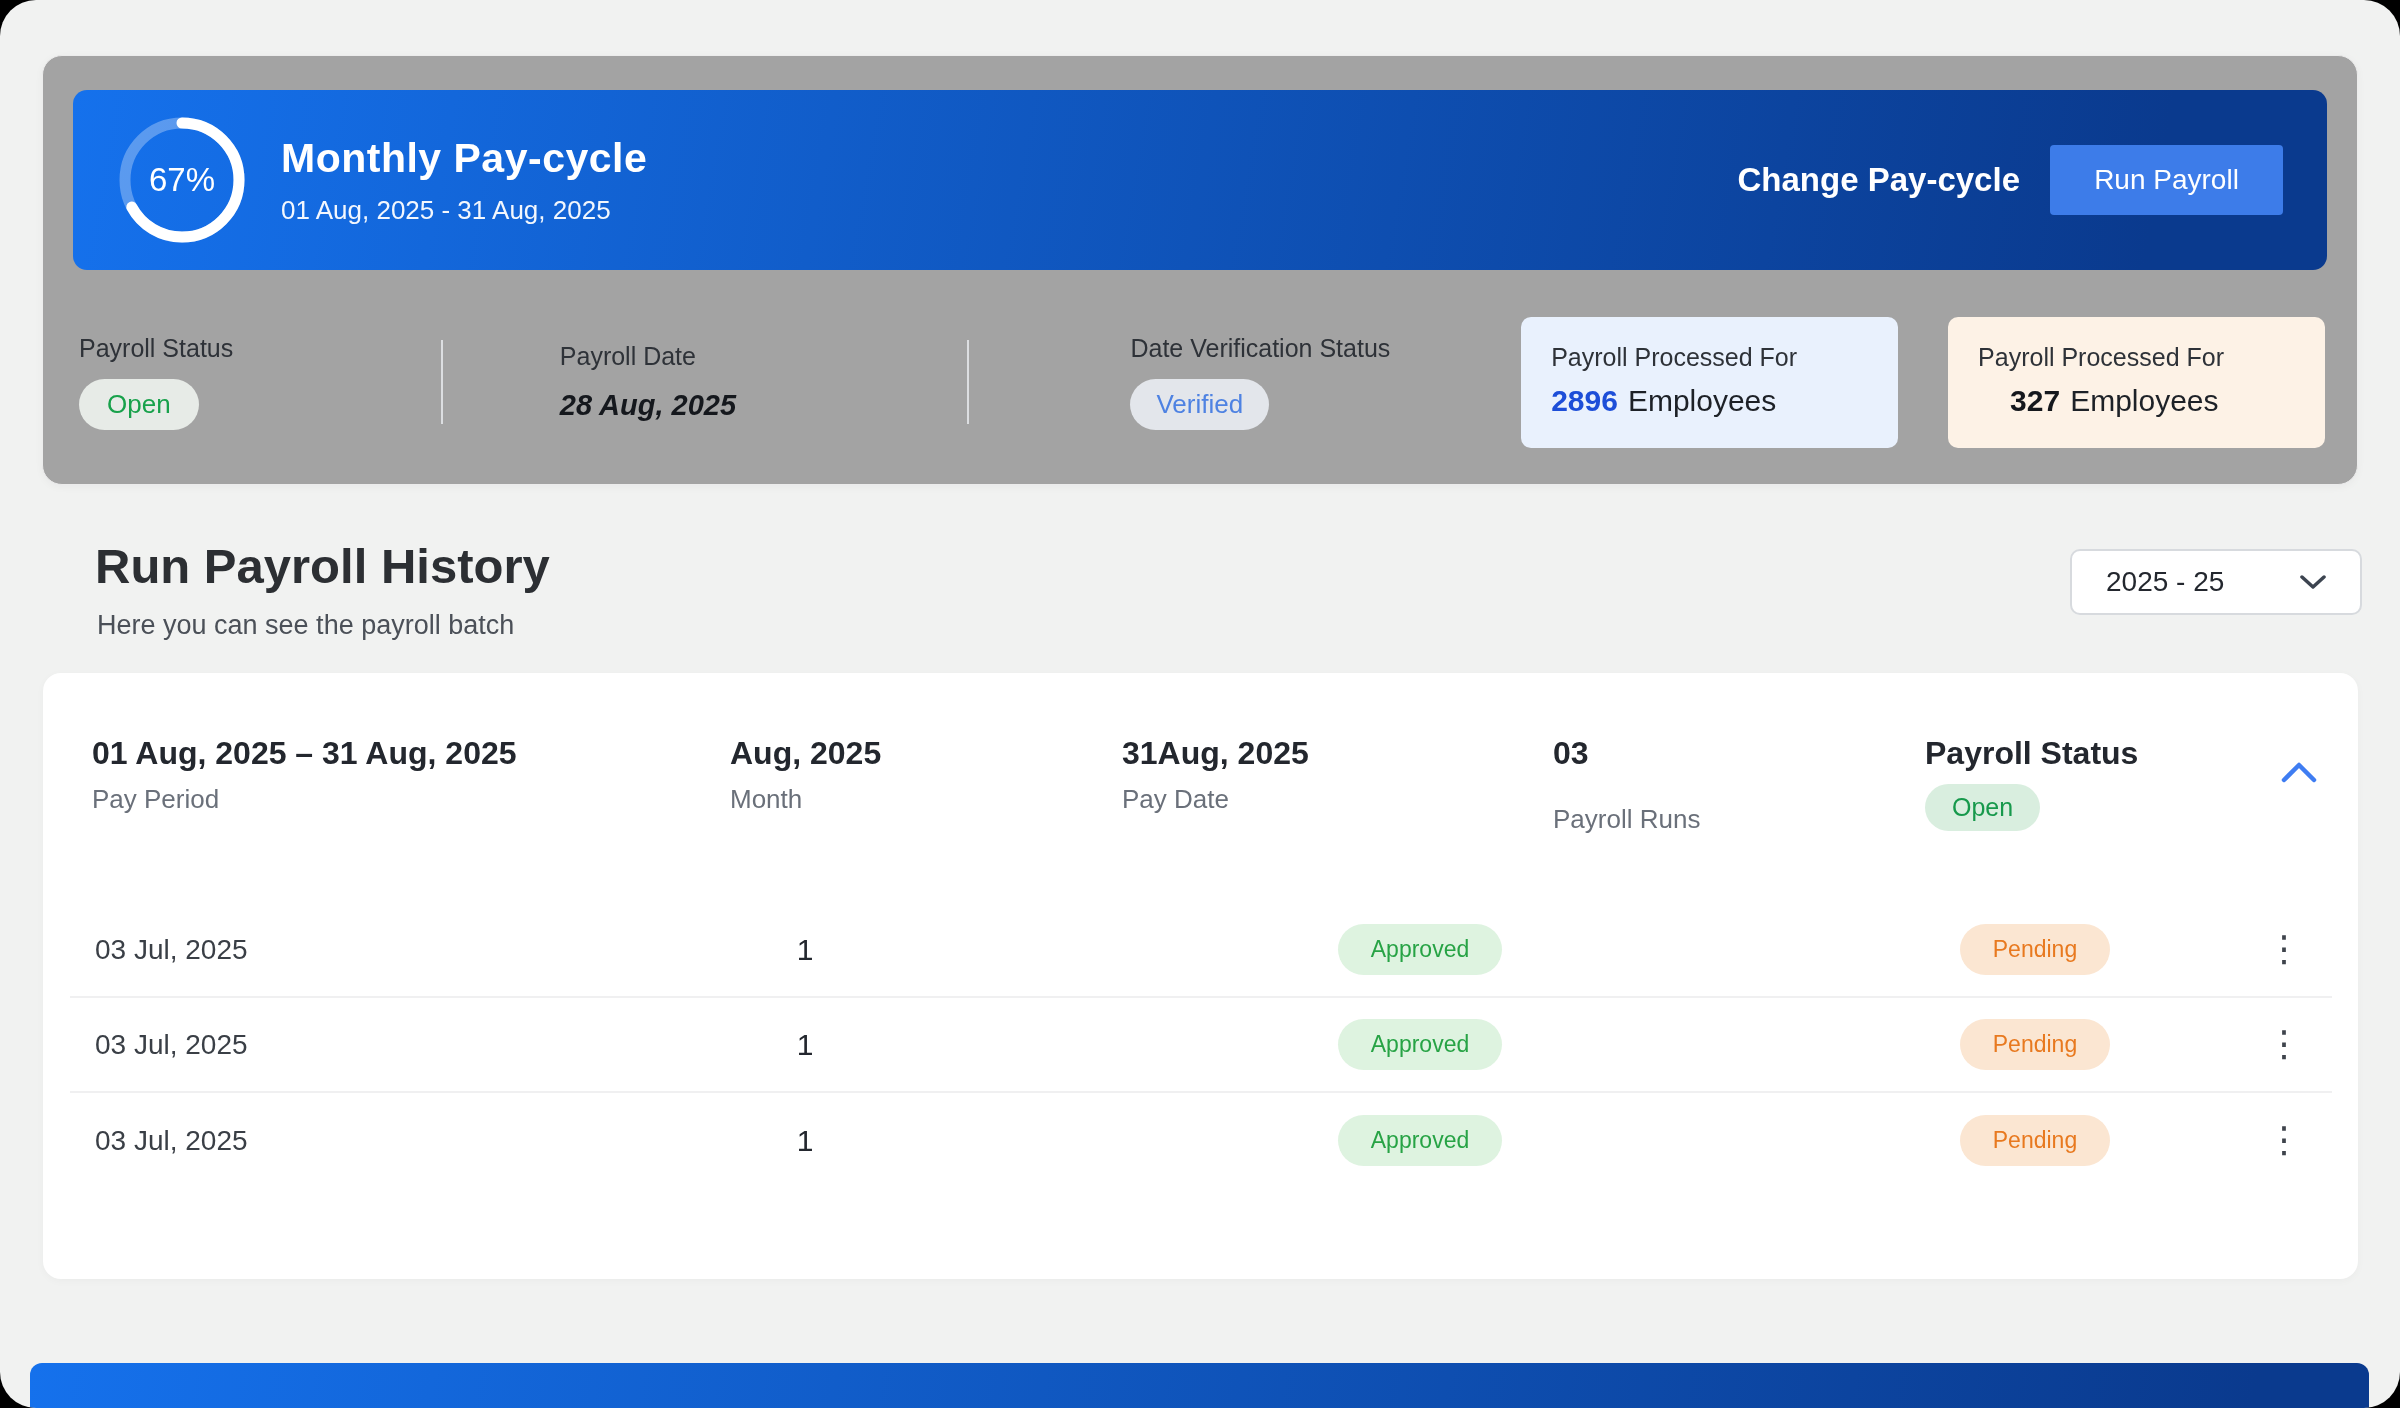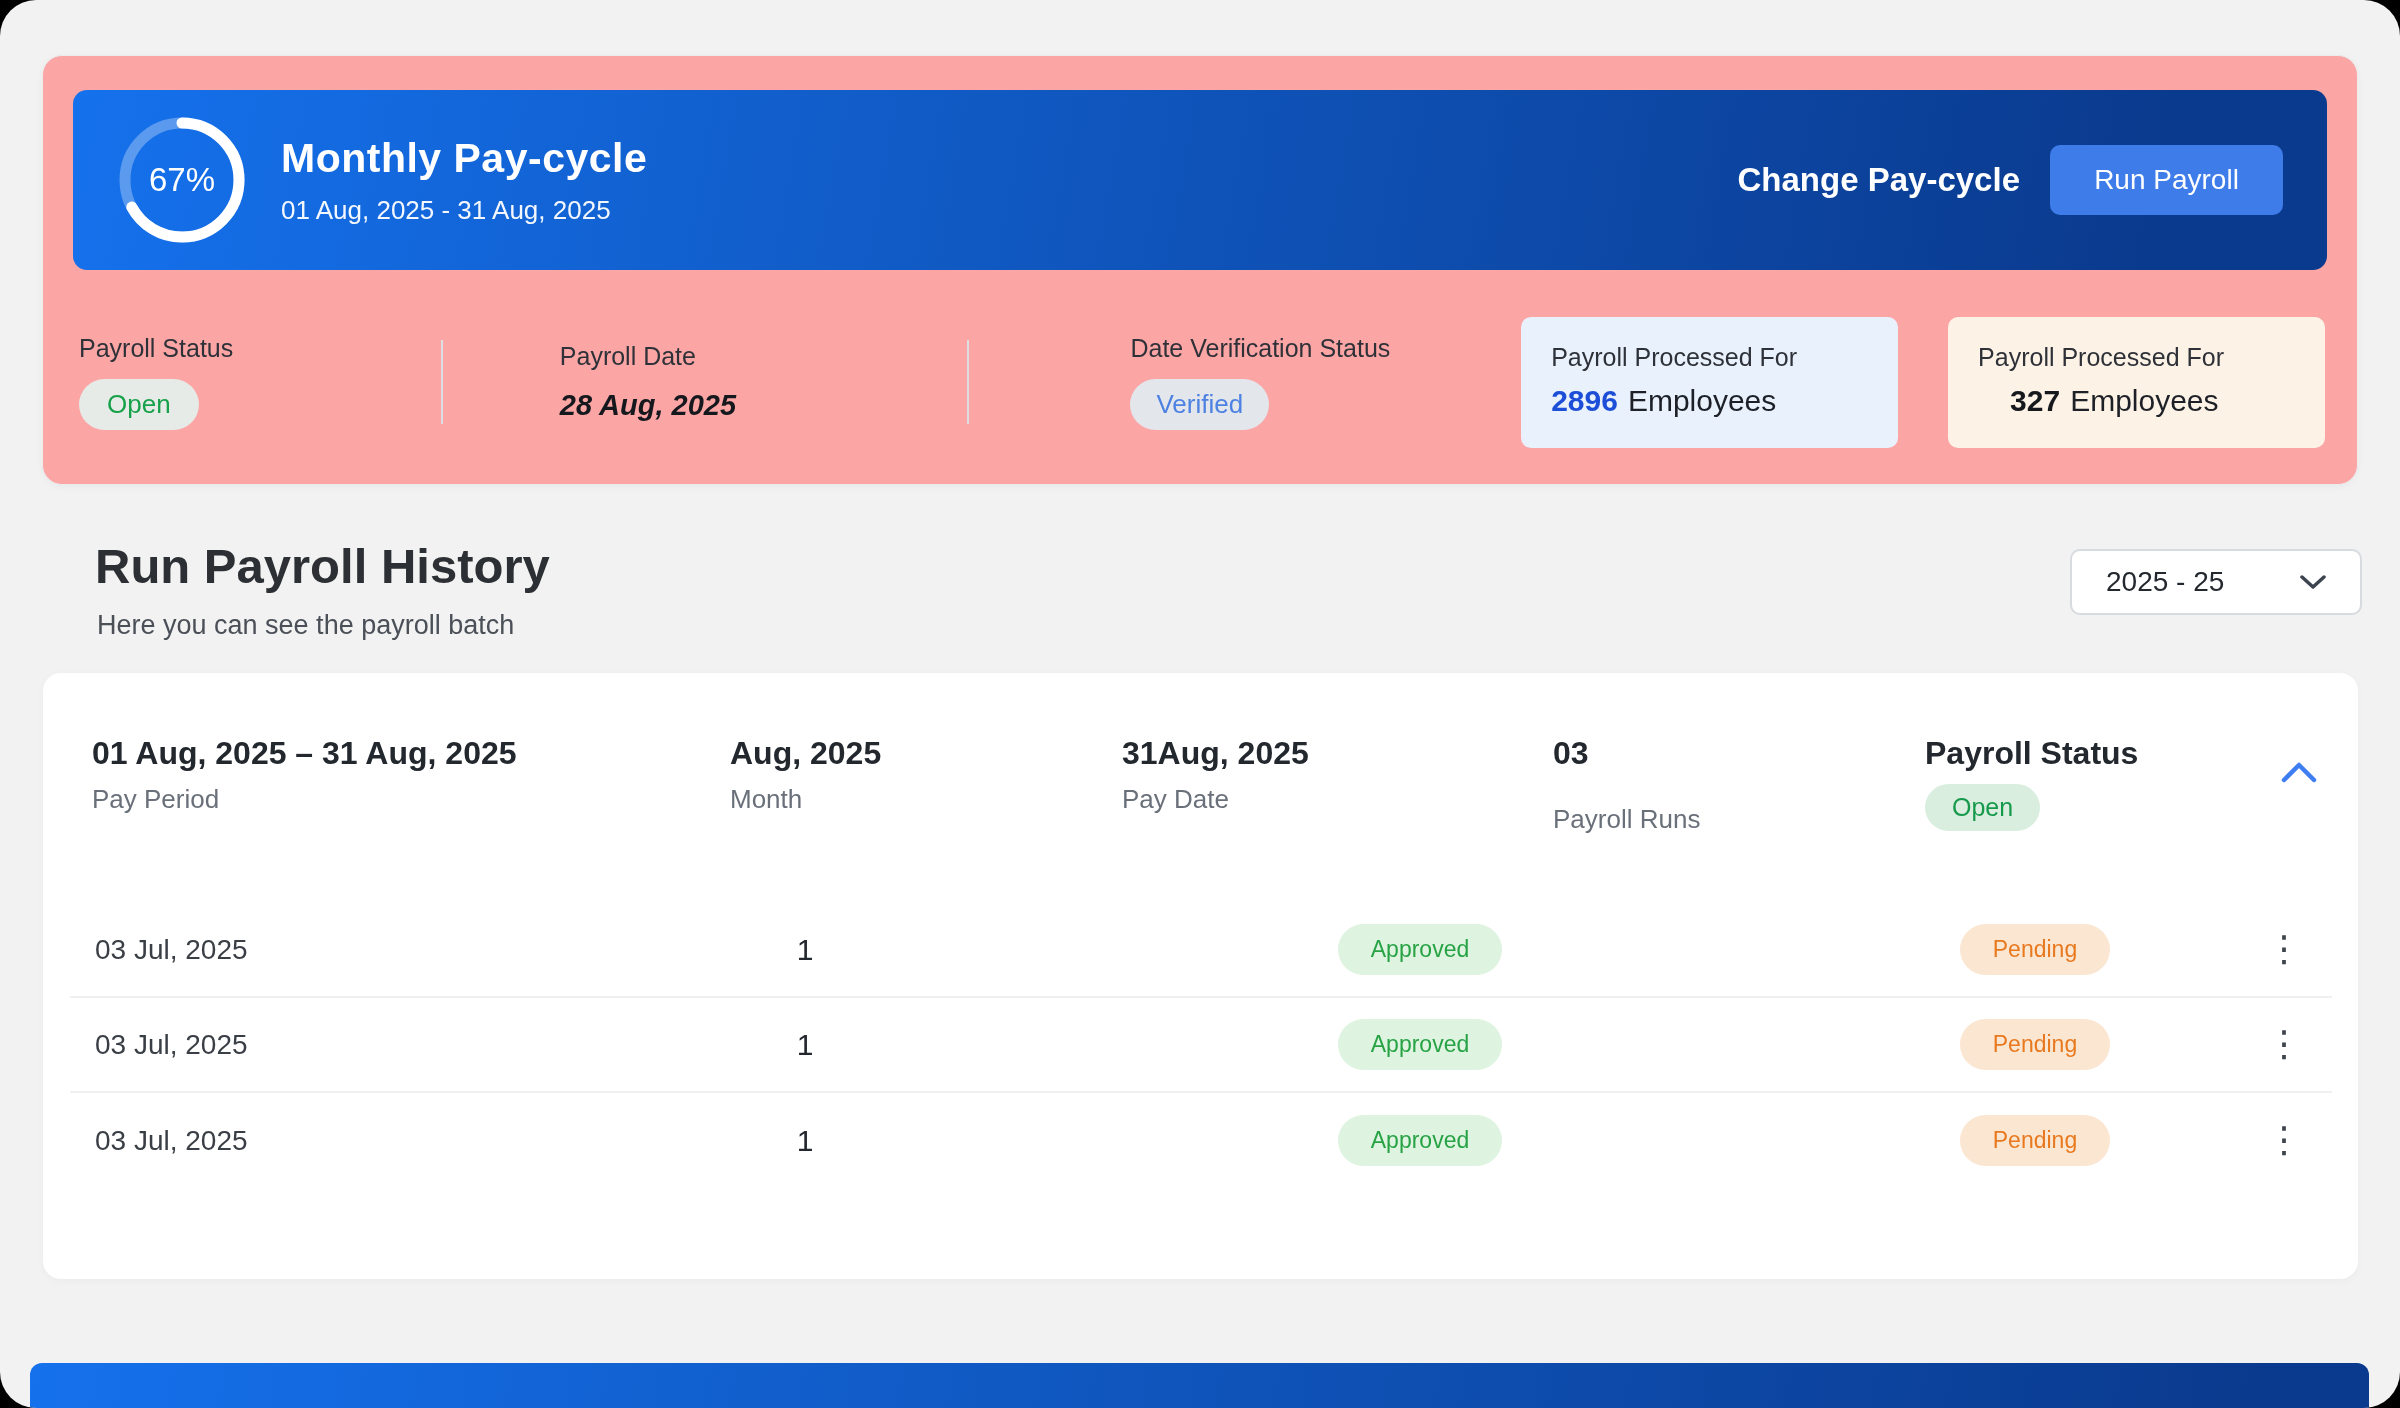--- a/index.html
+++ b/index.html
@@ -1,33 +1,33 @@
 <!DOCTYPE html>
 <html><head>
 <meta charset="utf-8">
 <style>
   * { margin:0; padding:0; box-sizing:border-box; }
   html, body { width:2400px; height:1408px; }
   body { background:#000; font-family:"Liberation Sans", sans-serif; position:relative; overflow:hidden; }
   .screen { position:absolute; inset:0; background:#f1f2f1; border-radius:36px; overflow:hidden; }
 
   
-  .top-card { position:absolute; left:42px; top:55px; width:2316px; height:430px; background:#fca5a5; border-radius:20px; border:1px solid #ececec; box-shadow:0 2px 8px rgba(17,24,39,0.04); }
+  .top-card { position:absolute; left:42px; top:55px; width:2316px; height:430px; background:#a3a3a3; border-radius:20px; border:1px solid #ececec; box-shadow:0 2px 8px rgba(17,24,39,0.04); }
   .banner { position:absolute; left:30px; top:34px; right:30px; height:180px; border-radius:14px;
             background:linear-gradient(100deg,#1571ec 0%, #0a3a8e 92%);
             display:flex; align-items:center; padding:0 44px; color:#fff; }
   .ring-wrap { position:relative; width:130px; height:130px; flex:0 0 auto; }
   .ring-wrap svg { position:absolute; inset:0; }
   .ring-label { position:absolute; inset:0; display:flex; align-items:center; justify-content:center; font-size:33px; font-weight:500; }
   .banner-text { margin-left:34px; }
   .banner-title { font-size:41px; font-weight:600; letter-spacing:0.5px; }
   .banner-sub { margin-top:13px; font-size:26px; color:rgba(255,255,255,0.95); }
   .banner-right { margin-left:auto; display:flex; align-items:center; gap:30px; }
   .change-cycle { font-size:33px; font-weight:700; cursor:pointer; }
-  .run-payroll-btn { width:233px; height:70px; border:none; border-radius:10px; background:#3d7ce9; color:#fff; font-size:28px; font-family:inherit; cursor:pointer; }
+  .run-payroll-btn { width:233px; height:70px; border:none; border-radius:4px; background:#3d7ce9; color:#fff; font-size:28px; font-family:inherit; cursor:pointer; }
 
   .status-row { position:absolute; left:36px; right:32px; top:224px; bottom:0; display:flex; align-items:center; }
   .status-sec { display:flex; flex-direction:column; }
   .sec-label { font-size:25px; color:#2e3238; }
   .sec1 { width:363px; }
   .sec2 { width:526px; padding-left:117px; }
   .sec3 { width:553px; padding-left:161px; }
   .v-div { width:2px; height:84px; background:#dcdee1; }
   .badge { display:inline-block; border-radius:999px; font-weight:500; }
   .open-badge-top { margin-top:16px; align-self:flex-start; background:#e7ebe7; color:#18a14b; font-size:26px; padding:10px 28px; }

